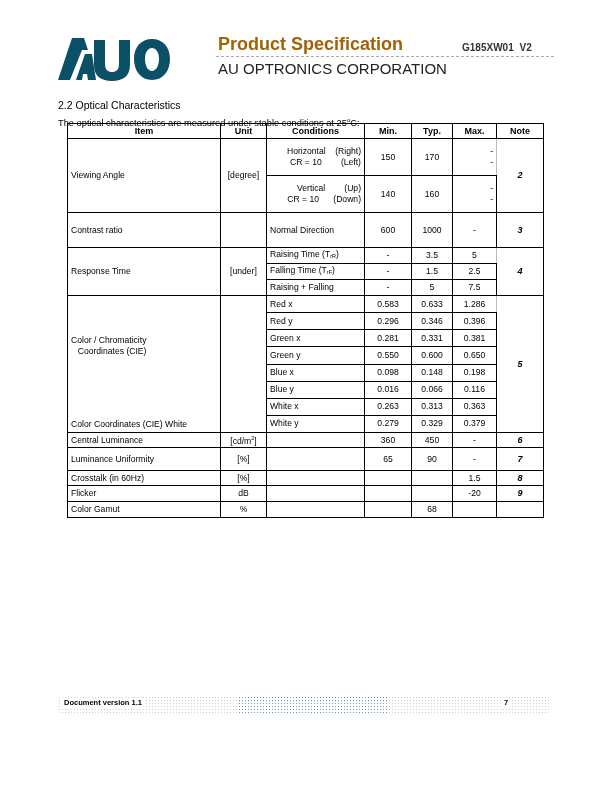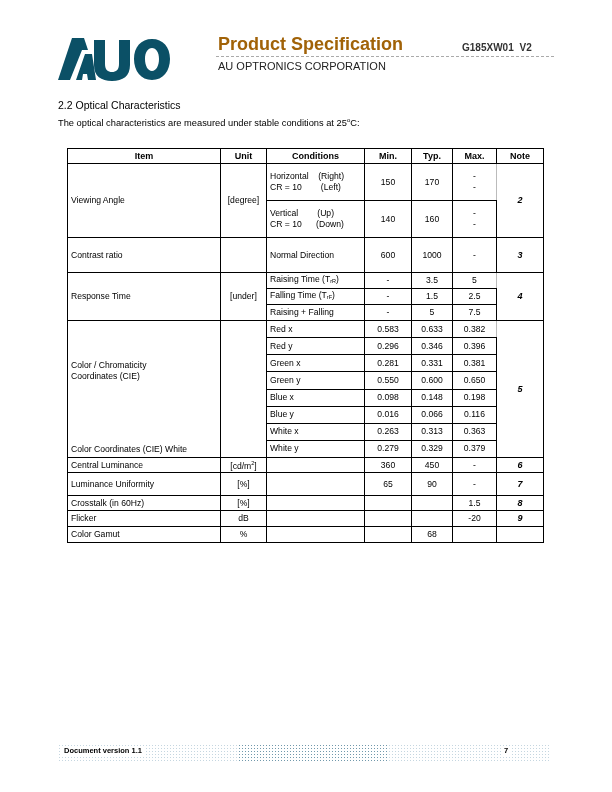--- a/index.html
+++ b/index.html
@@ -17,46 +17,46 @@
   .hdr-model {
     position: absolute; left: 456px; top: 42px; font-size: 10px; font-weight: bold; color: #333;
     word-spacing: 3px;
     margin-left: 6px;
   }
   .hdr-rule {
     position: absolute; left: 216px; top: 56px; width: 338px; height: 0;
     border-top: 1px dashed #aaaaaa;
   }
   .hdr-sub {
-    position: absolute; left: 218px; top: 60px; font-size: 11px; color: #222;
+    position: absolute; left: 218px; top: 60px; font-size: 15px; color: #222;
   }
   .sec-title {
     position: absolute; left: 58px; top: 99px; font-size: 10.5px; font-weight: normal;
   }
   .sec-desc {
     position: absolute; left: 58px; top: 117px; font-size: 9.3px;
   }
   .sec-desc sup { font-size: 6px; }
 
   table.spec {
-    position: absolute; left: 67px; top: 148px; width: 476px;
+    position: absolute; left: 67px; top: 123px; width: 476px;
     border-collapse: collapse; font-size: 8.6px; table-layout: fixed; padding-left: 24px;
   }
   table.spec td, table.spec th {
     border: 1px solid #000; padding: 0 3px; vertical-align: middle; line-height: 11px;
   }
   table.spec th { font-weight: bold; text-align: center; height: 14px; font-size: 9px; }
   .c { text-align: center; }
   .note { text-align: center; font-weight: bold; font-style: italic; font-size: 9px; }
-  .pre { white-space: pre; }
+  .pre { white-space: pre; text-align: right; }
   .light-r { border-right-color: #bbb !important; }
   .sub { font-size: 5.5px; vertical-align: -1px; }
 
   .footer {
-    position: absolute; left: 58px; top: 744px; width: 492px; height: 18px;
+    position: absolute; left: 58px; top: 696px; width: 492px; height: 18px;
     background-image: radial-gradient(circle, #c5d6e0 0.6px, transparent 0.8px);
     background-size: 3px 3px;
   }
   .footer-dark {
     position: absolute; left: 180px; top: 0; width: 150px; height: 18px;
     background-image: radial-gradient(circle, #4d7f95 0.7px, transparent 0.9px);
     background-size: 3px 3px; opacity: 0.7;
   }
   .footer-label {
     position: absolute; left: 4px; top: 2px; font-size: 7.5px; font-weight: bold; background: #fff; padding: 0 2px;
@@ -164,21 +164,21 @@
       <div style="position:relative;height:136px">
         <div class="pre" style="position:absolute;left:3px;top:39px">Color / Chromaticity
 Coordinates (CIE)</div>
         <div style="position:absolute;left:3px;bottom:2px">Color Coordinates (CIE) White</div>
       </div>
     </td>
     <td rowspan="8"></td>
     <td>Red x</td>
     <td class="c">0.583</td>
     <td class="c">0.633</td>
-    <td class="c light-r">0.382</td>
+    <td class="c light-r">1.286</td>
     <td rowspan="8" class="note">5</td>
   </tr>
   <tr style="height:17px">
     <td>Red y</td>
     <td class="c">0.296</td>
     <td class="c">0.346</td>
     <td class="c light-r">0.396</td>
   </tr>
   <tr style="height:17px">
     <td>Green x</td>

